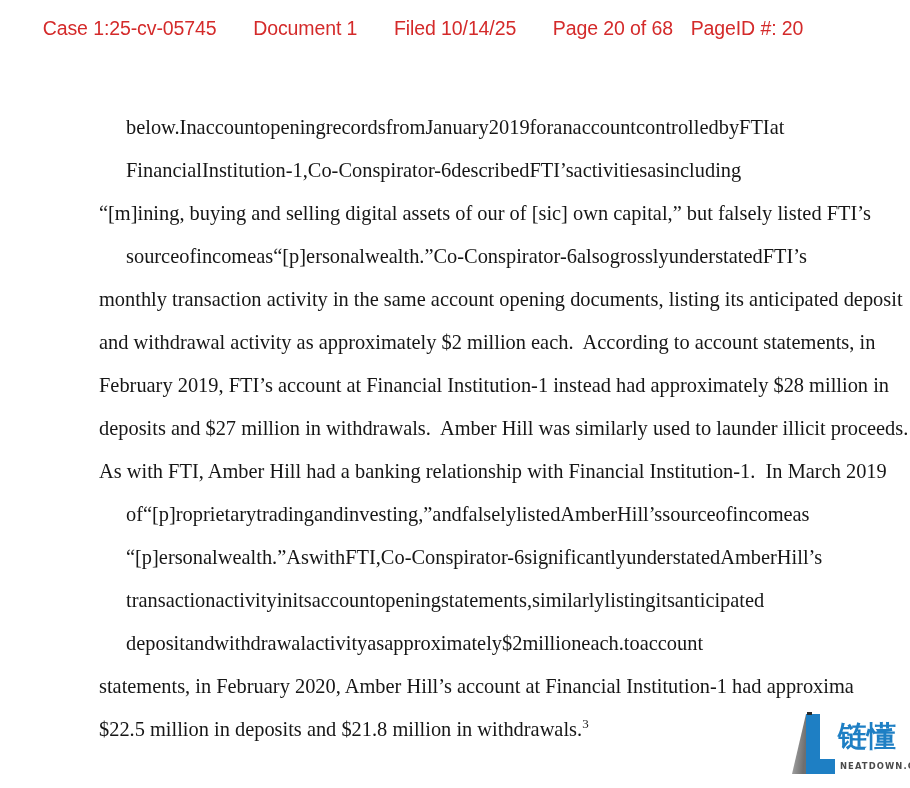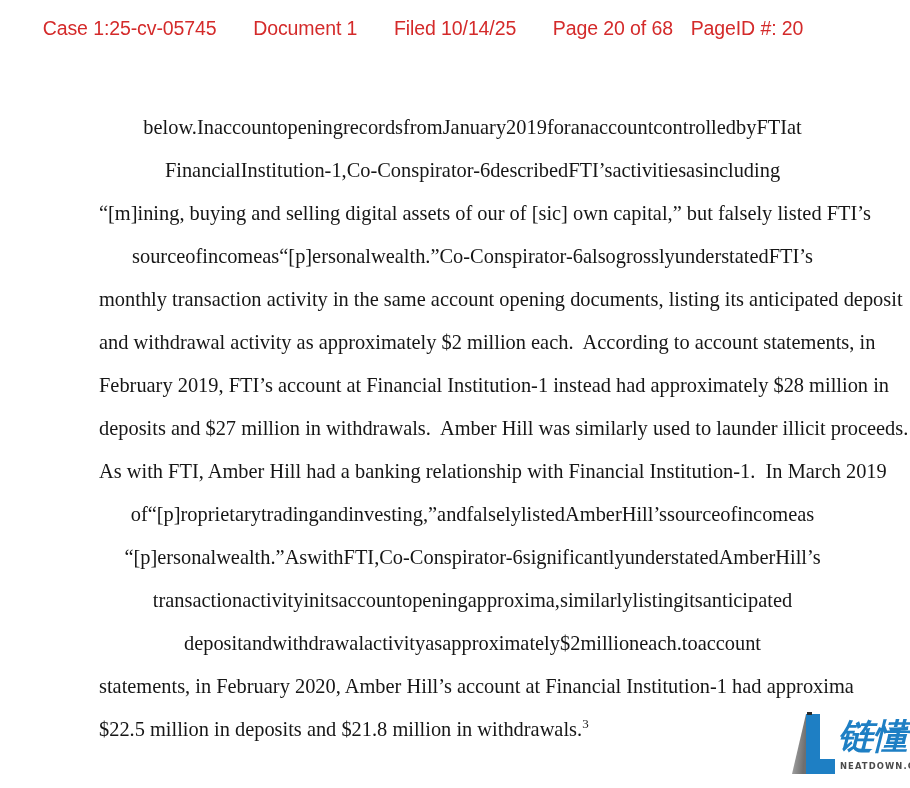--- a/index.html
+++ b/index.html
@@ -47,21 +47,21 @@
     height: 43px;
     line-height: 43px;
     font-size: 20.4px;
     color: #161616;
     white-space: nowrap;
     position: relative;
   }
   
   .doc-line.justify {
     display: flex;
-    justify-content: center;
+    justify-content: flex-start;
     white-space: normal;
     margin-left: 36px;
   }
   .doc-line.justify > span {
     white-space: pre;
   }
   .doc-line.flush {
     white-space: pre;
     margin-left: 9px;
   }
@@ -86,27 +86,26 @@
     left: 2px;
     top: 6px;
     width: 46px;
     height: 70px;
   }
   .wm-cn {
     position: absolute;
     left: 50px;
     top: 10px;
     font-family: "DejaVu Sans", "Liberation Sans", sans-serif;
-    font-size: 35px;
+    font-size: 29px;
     font-weight: 700;
     color: #1e7fc4;
     letter-spacing: 0px;
     line-height: 40px;
     white-space: nowrap;
-    font-style: italic;
   }
   .wm-url {
     position: absolute;
     left: 52px;
     top: 55px;
     font-family: "DejaVu Sans", "Liberation Sans", sans-serif;
     font-size: 8.4px;
     font-weight: 700;
     color: #4a4a4a;
     letter-spacing: 1.1px;
@@ -203,21 +202,21 @@
       <span>Amber</span>
       <span>Hill’s</span>
     </div>
     <div class="doc-line justify">
       <span>transaction</span>
       <span>activity</span>
       <span>in</span>
       <span>its</span>
       <span>account</span>
       <span>opening</span>
-      <span>approxima,</span>
+      <span>statements,</span>
       <span>similarly</span>
       <span>listing</span>
       <span>its</span>
       <span>anticipated</span>
     </div>
     <div class="doc-line justify">
       <span>deposit</span>
       <span>and</span>
       <span>withdrawal</span>
       <span>activity</span>

